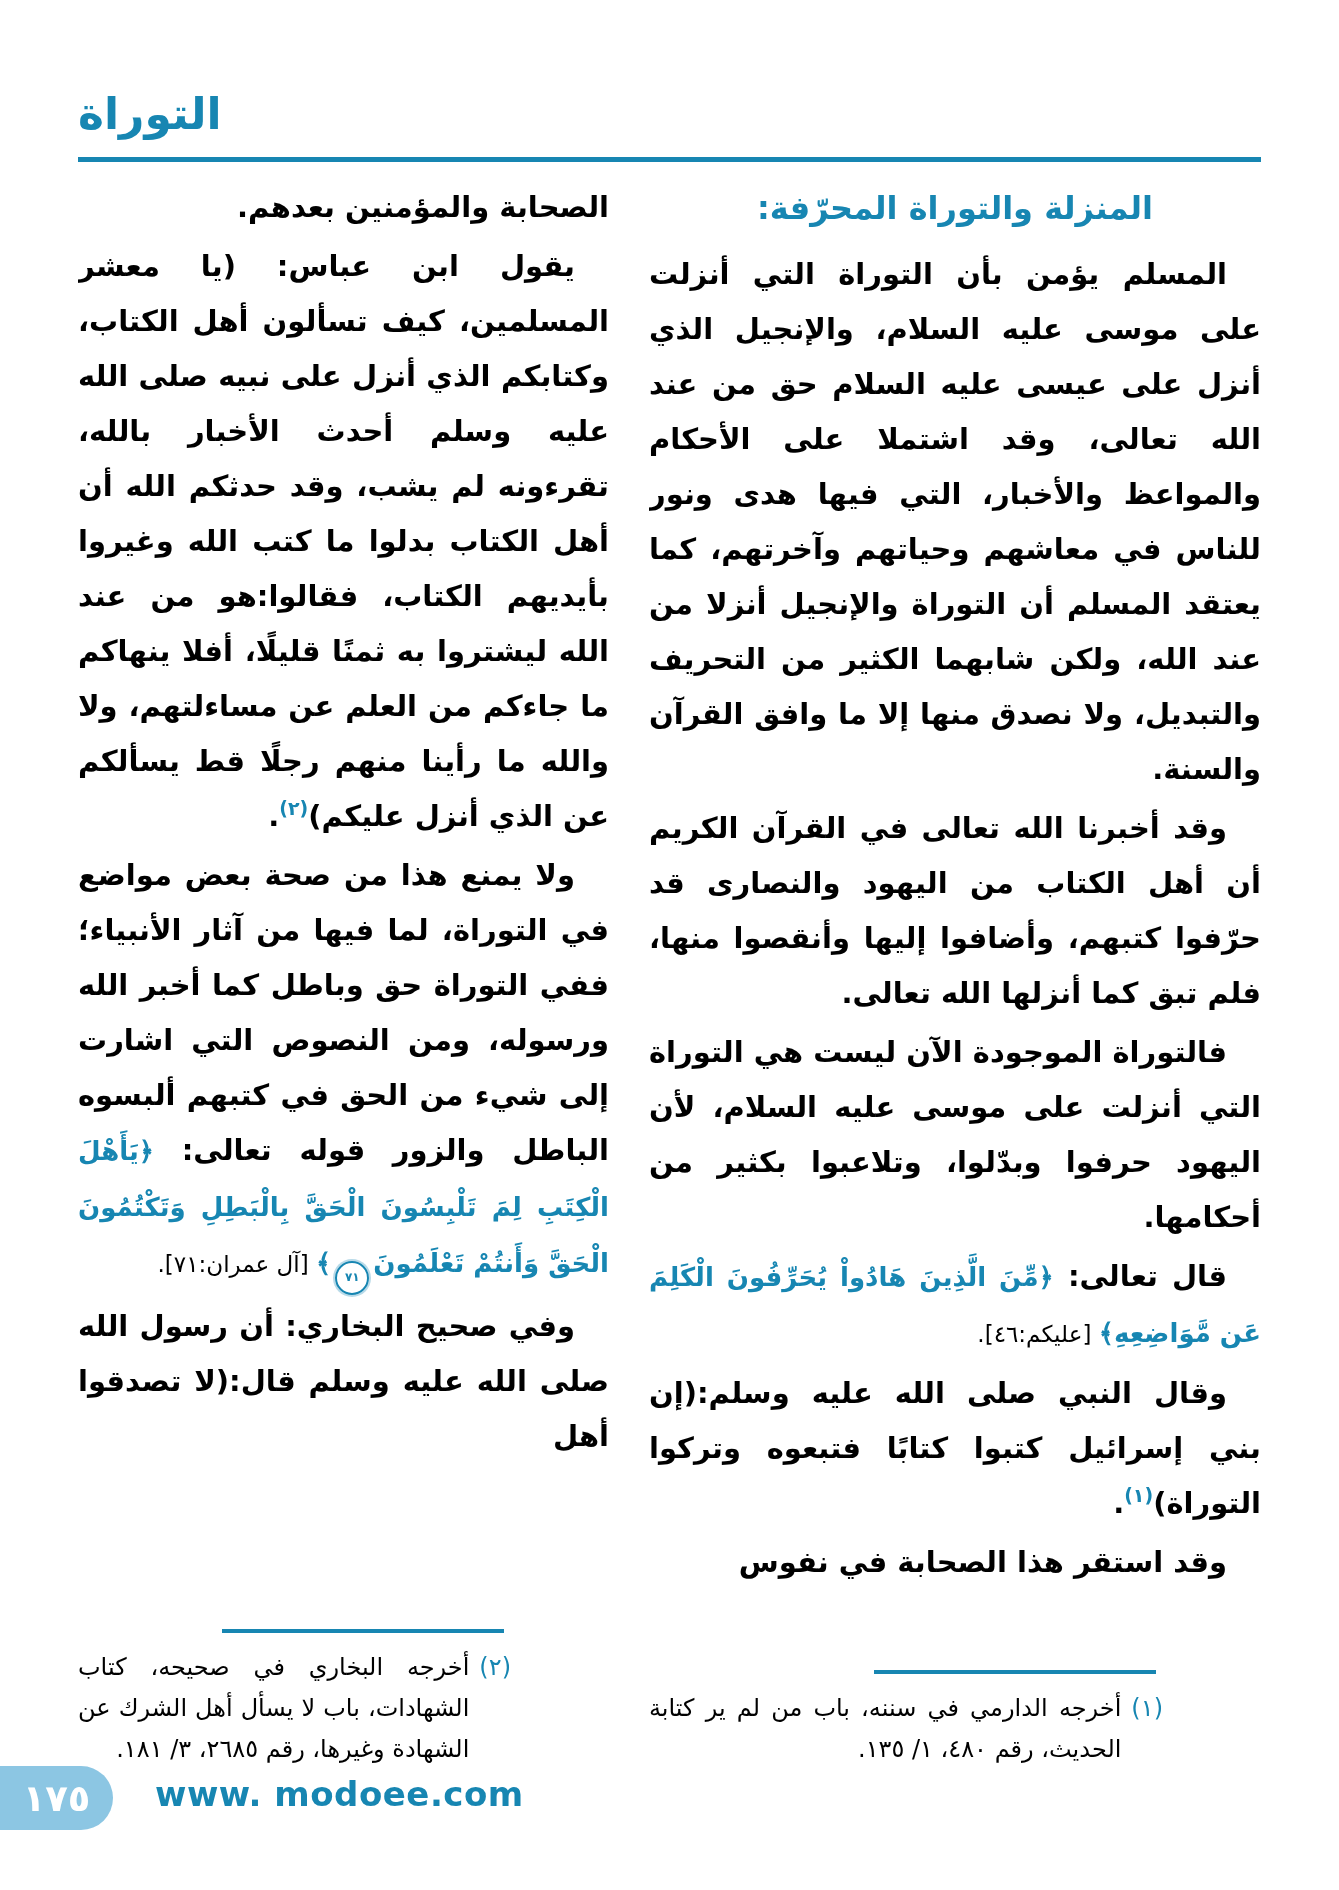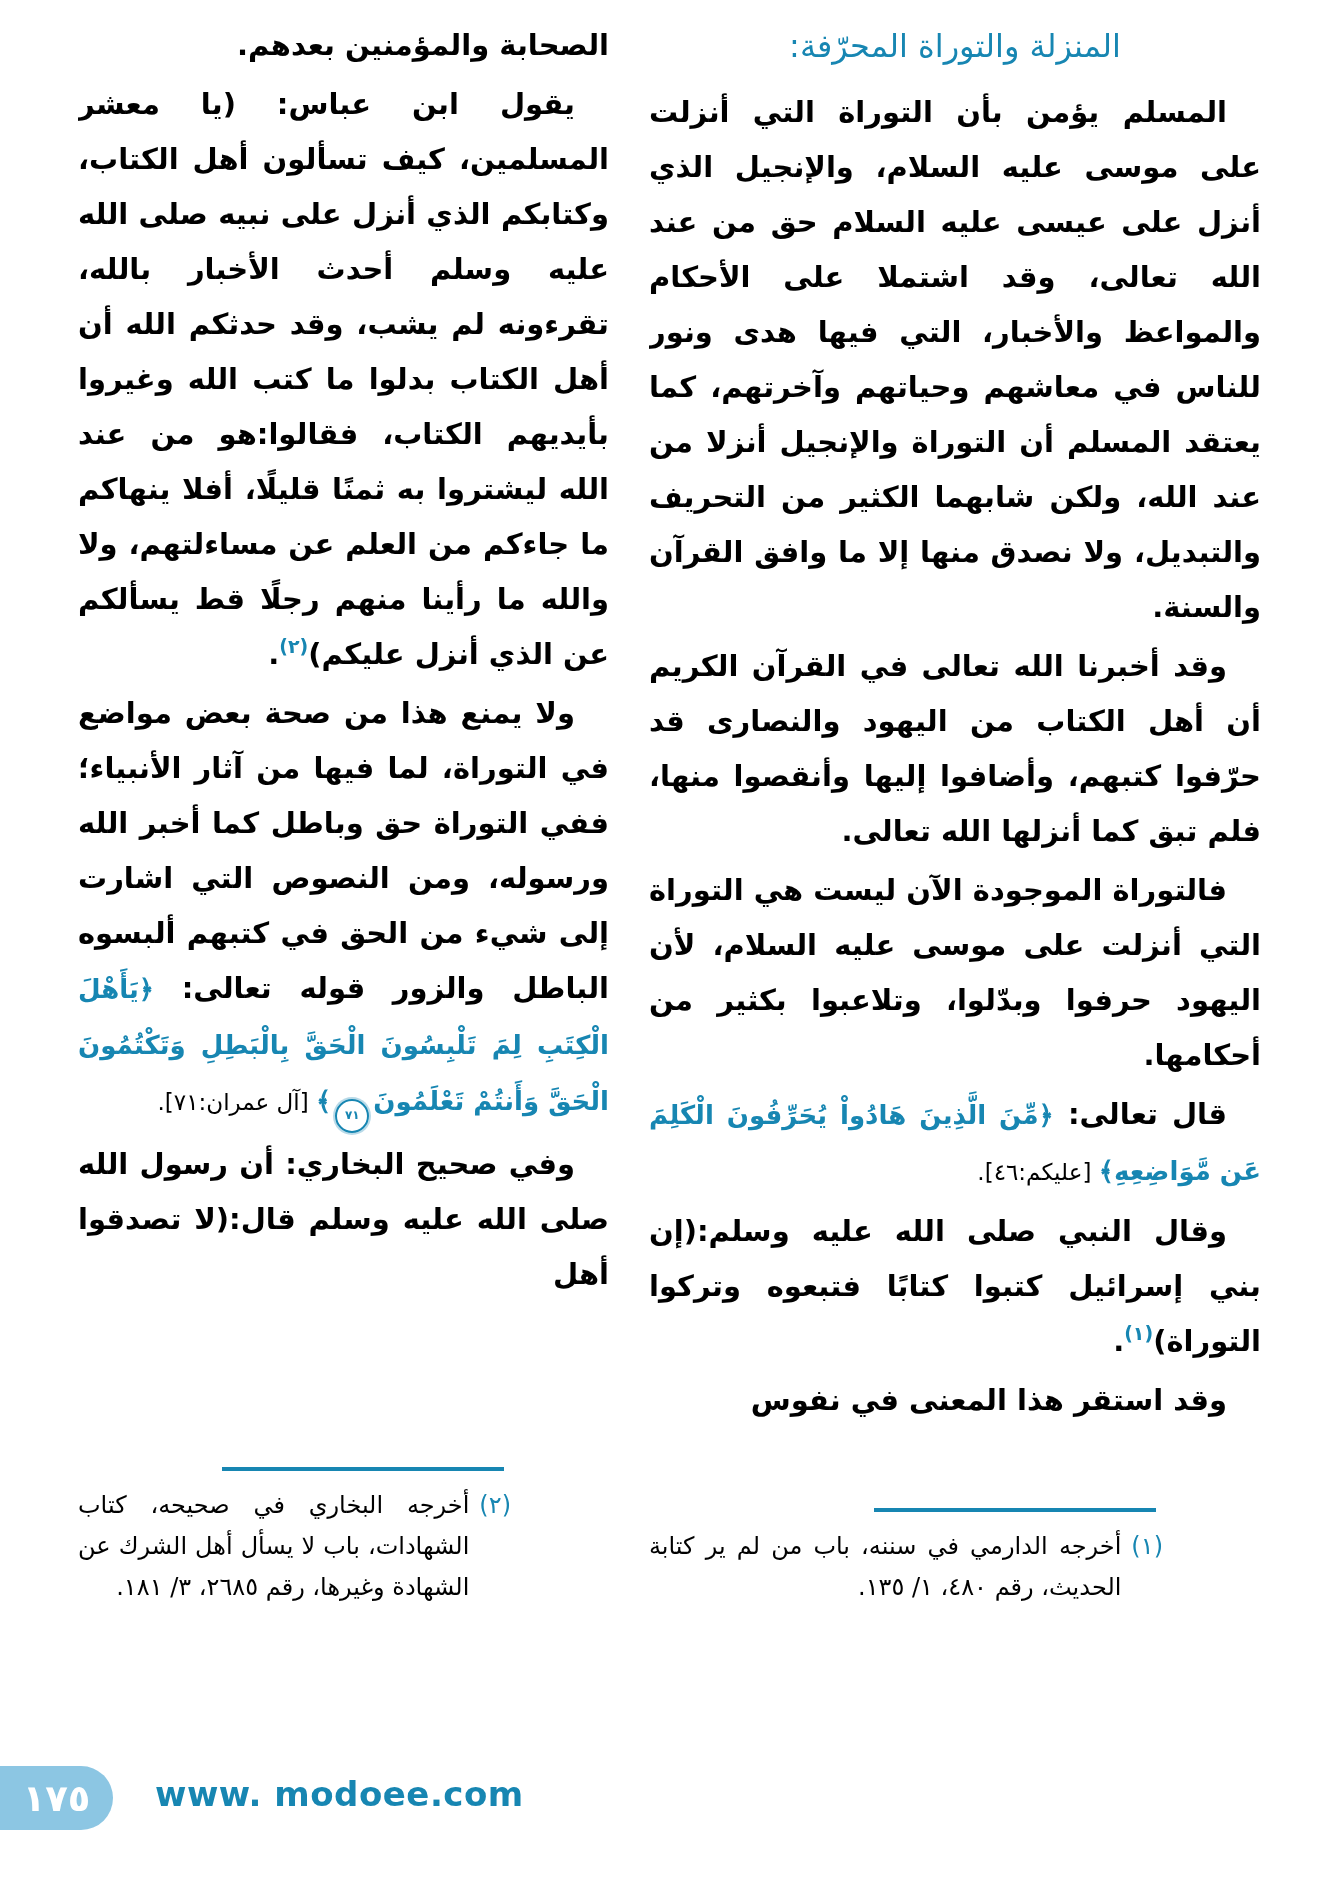--- a/index.html
+++ b/index.html
@@ -41,21 +41,21 @@
     height:1590px;
     display:flex;
     gap:40px;
   }
   .column{position:relative;height:100%;overflow:hidden;}
   .col-right{width:612px;}
   .col-left{width:531px;}
   .section-heading{
     color:var(--accent);
     font-size:32px;
-    font-weight:400;
+    font-weight:700;
     text-align:center;
     margin:6px 0 16px 0;
     line-height:1.4;
   }
   .para{
     font-size:29px;
     font-weight:700;
     line-height:55px;
     text-align:justify;
     text-indent:34px;
@@ -150,20 +150,24 @@
     font-size:34px;
     font-weight:700;
     letter-spacing:.5px;
   }
 </style>
 </head>
 <body>
 
 <div class="page">
 
+  <header class="page-header">
+    <div class="page-header-title">التوراة</div>
+    <div class="header-rule"></div>
+  </header>
 
   <main class="columns">
 
     <section class="column col-right">
       <h2 class="section-heading">المنزلة والتوراة المحرّفة:</h2>
 
       <p class="para">
         <span>المسلم يؤمن بأن التوراة التي أنزلت على موسى عليه السلام، والإنجيل الذي أنزل على عيسى عليه السلام حق من عند الله تعالى، وقد اشتملا على الأحكام والمواعظ والأخبار، التي فيها هدى ونور للناس في معاشهم وحياتهم وآخرتهم، كما يعتقد المسلم أن التوراة والإنجيل أنزلا من عند الله، ولكن شابهما الكثير من التحريف والتبديل، ولا نصدق منها إلا ما وافق القرآن والسنة.</span>
       </p>
       <p class="para">
@@ -172,21 +176,21 @@
       <p class="para">
         <span>فالتوراة الموجودة الآن ليست هي التوراة التي أنزلت على موسى عليه السلام، لأن اليهود حرفوا وبدّلوا، وتلاعبوا بكثير من أحكامها.</span>
       </p>
       <p class="para">
         <span>قال تعالى: </span><span class="verse">﴿مِّنَ الَّذِينَ هَادُواْ يُحَرِّفُونَ الْكَلِمَ عَن مَّوَاضِعِهِ﴾</span><span class="cite"> [عليكم:٤٦].</span>
       </p>
       <p class="para">
         <span>وقال النبي صلى الله عليه وسلم:(إن بني إسرائيل كتبوا كتابًا فتبعوه وتركوا التوراة)</span><sup class="fn-ref">(١)</sup><span>.</span>
       </p>
       <p class="para">
-        <span>وقد استقر هذا المعنى في نفوس</span>
+        <span>وقد استقر هذا الصحابة في نفوس</span>
       </p>
 
       <div class="footnotes">
         <div class="fn-rule"></div>
         <div class="footnote">
           <span class="fn-marker">(١)</span>
           <span class="fn-text">أخرجه الدارمي في سننه، باب من لم ير كتابة الحديث، رقم ٤٨٠، ١/ ١٣٥.</span>
         </div>
       </div>
     </section>

